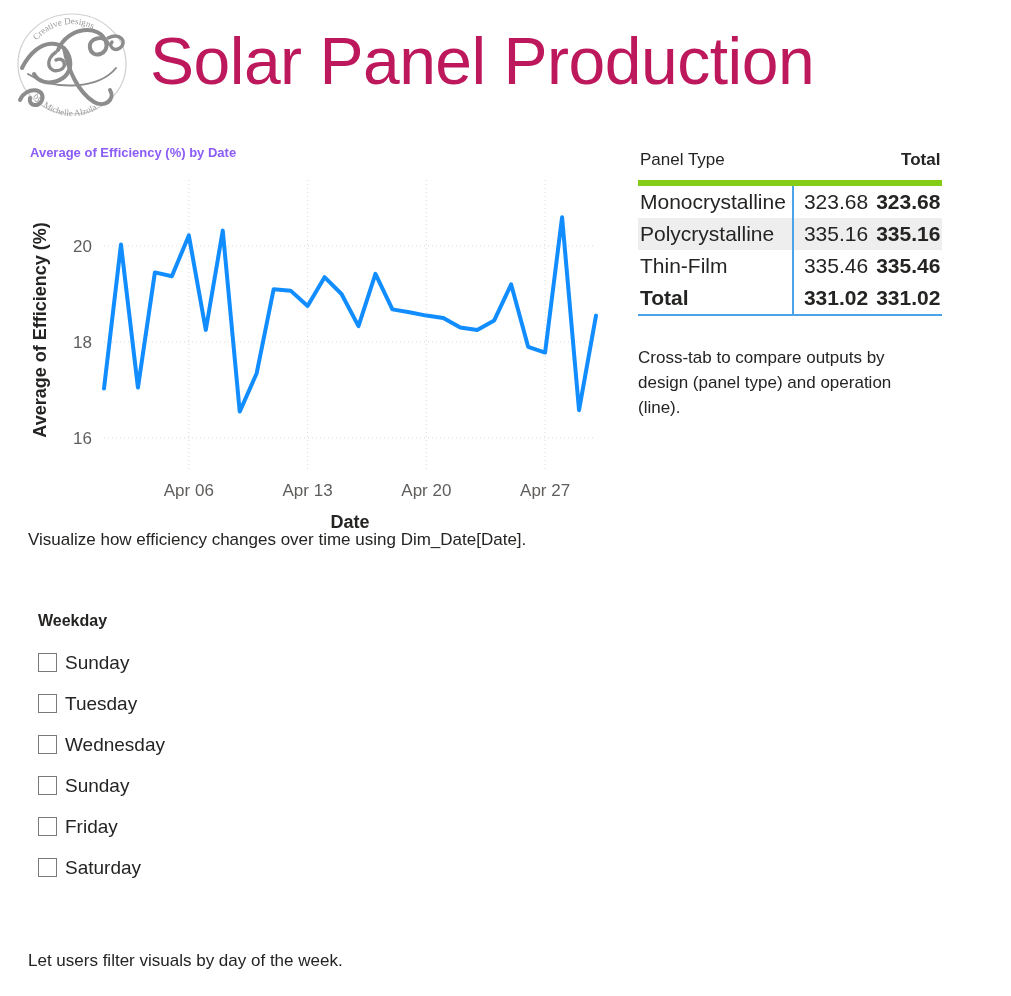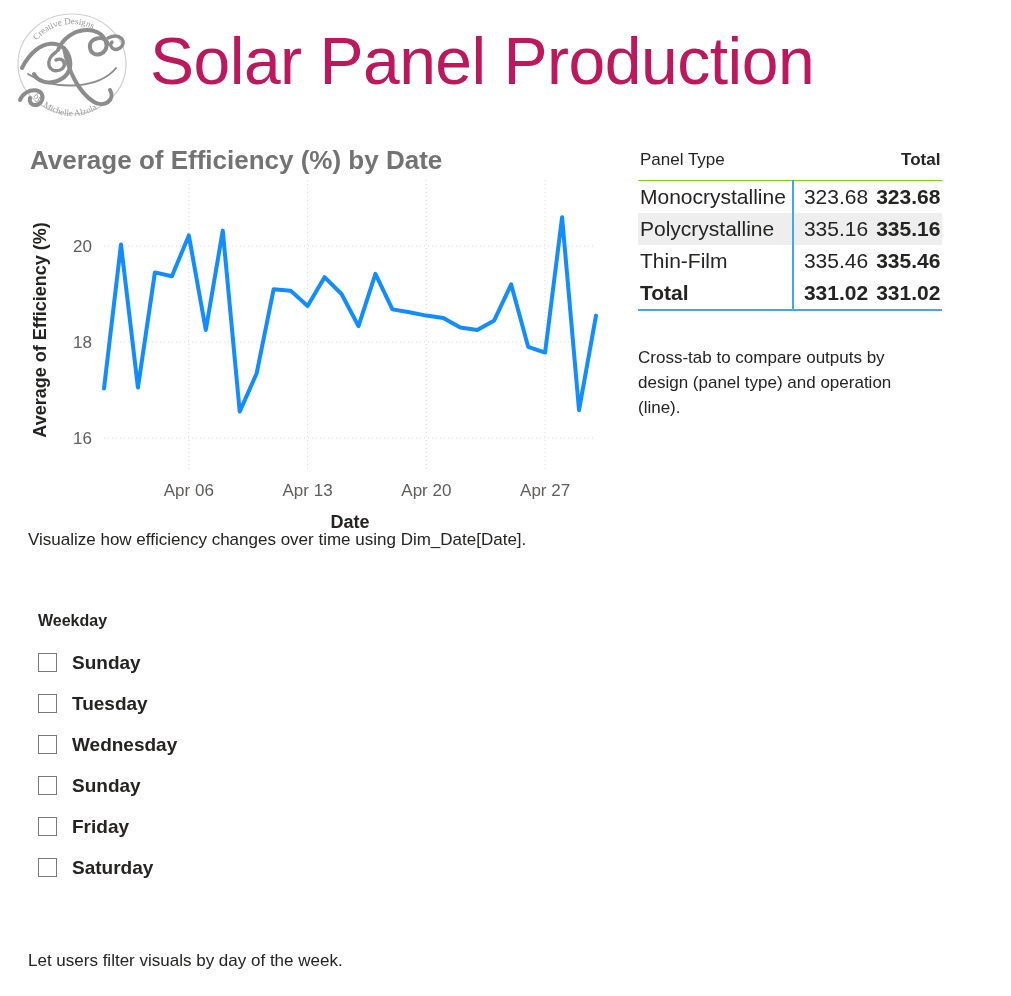--- a/index.html
+++ b/index.html
@@ -49,23 +49,23 @@
     position: absolute;
     left: 24px;
     top: 140px;
     width: 580px;
     height: 400px;
   }
   #chart-title {
     position: absolute;
     left: 6px;
     top: 5px;
-    font-size: 26px;
-    font-weight: bold;
-    color: #737373;
+    font-size: 13px;
+    font-weight: bold;
+    color: #8b5cf6;
     white-space: nowrap;
   }
   #chart-svg-wrap {
     position: absolute;
     left: 0;
     top: 32px;
     width: 580px;
     height: 368px;
   }
   #chart-caption {
@@ -88,21 +88,21 @@
     border-collapse: collapse;
     width: 300px;
     font-size: 17px;
     color: #252423;
   }
   #matrix th {
     font-weight: normal;
     text-align: left;
     padding: 2px 6px 10px 2px;
     white-space: nowrap;
-    border-bottom: 1px solid #84cc16;
+    border-bottom: 6px solid #84cc16;
   }
   #matrix th.num {
     text-align: right;
   }
   #matrix th.tot {
     font-weight: bold;
     text-align: right;
     padding-right: 2px;
   }
   #matrix td {
@@ -158,25 +158,24 @@
   }
   .checkbox {
     width: 19px;
     height: 19px;
     border: 1px solid #7a7a7a;
     background: #ffffff;
     box-sizing: border-box;
     flex: 0 0 auto;
   }
   .slicer-label {
-    margin-left: 15px;
+    margin-left: 8px;
     font-size: 19px;
     color: #252423;
     white-space: nowrap;
-    font-weight: bold;
   }
   #slicer-caption {
     position: absolute;
     left: 28px;
     top: 951px;
     font-size: 17px;
     color: #252423;
     white-space: nowrap;
   }
 </style>

